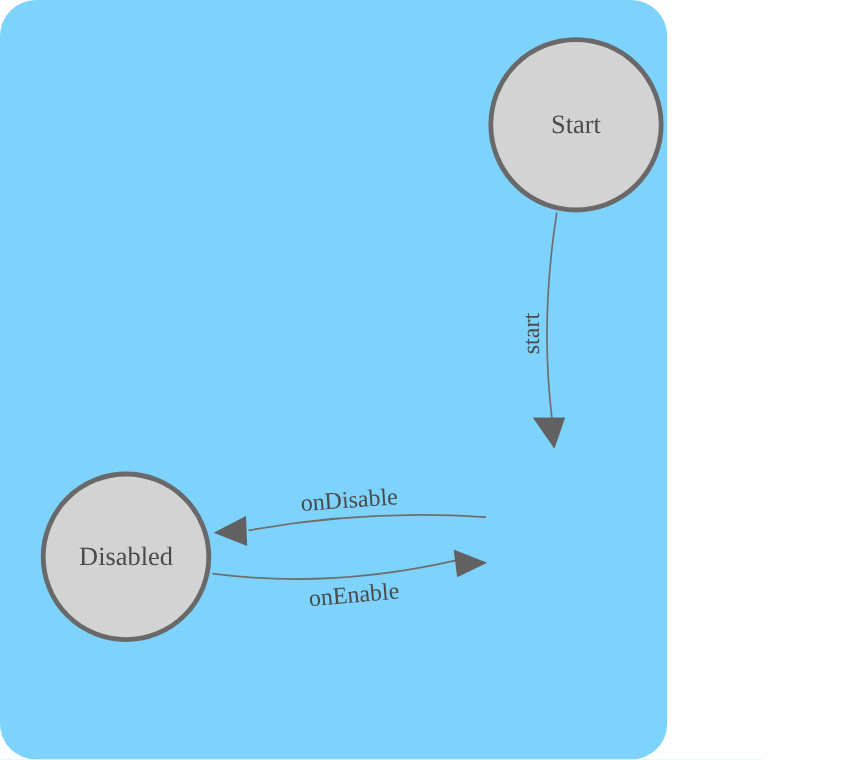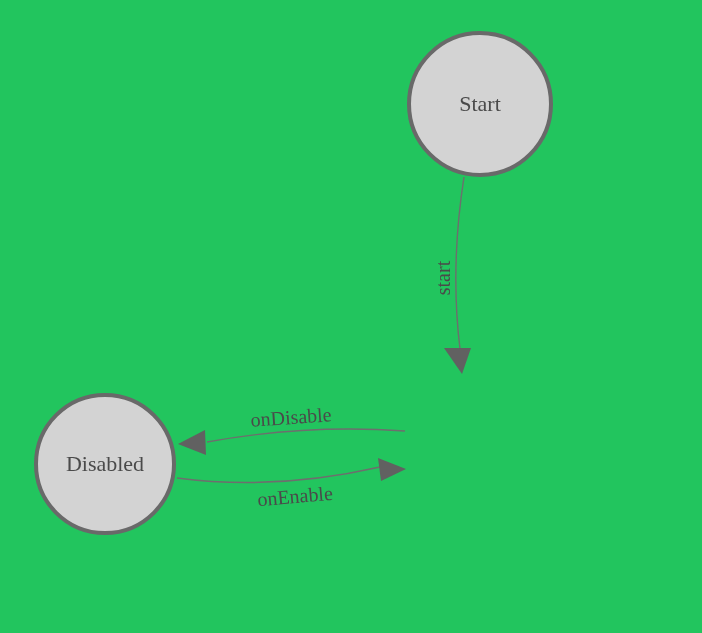--- a/index.html
+++ b/index.html
@@ -3,24 +3,25 @@
 <meta charset="utf-8">
 <style>
   html, body {
     margin: 0;
     padding: 0;
     background: #ffffff;
     font-family: "Liberation Serif", "DejaVu Serif", serif;
   }
   .canvas {
     position: relative;
-    width: 702px;
+    width: 556px;
     height: 633px;
-    background: #22c55e;
+    background: #7dd3fc;
     overflow: hidden;
+    border-radius: 30px;
   }
   .edges-layer {
     position: absolute;
     left: 0;
     top: 0;
     width: 702px;
     height: 633px;
   }
   .node {
     position: absolute;

